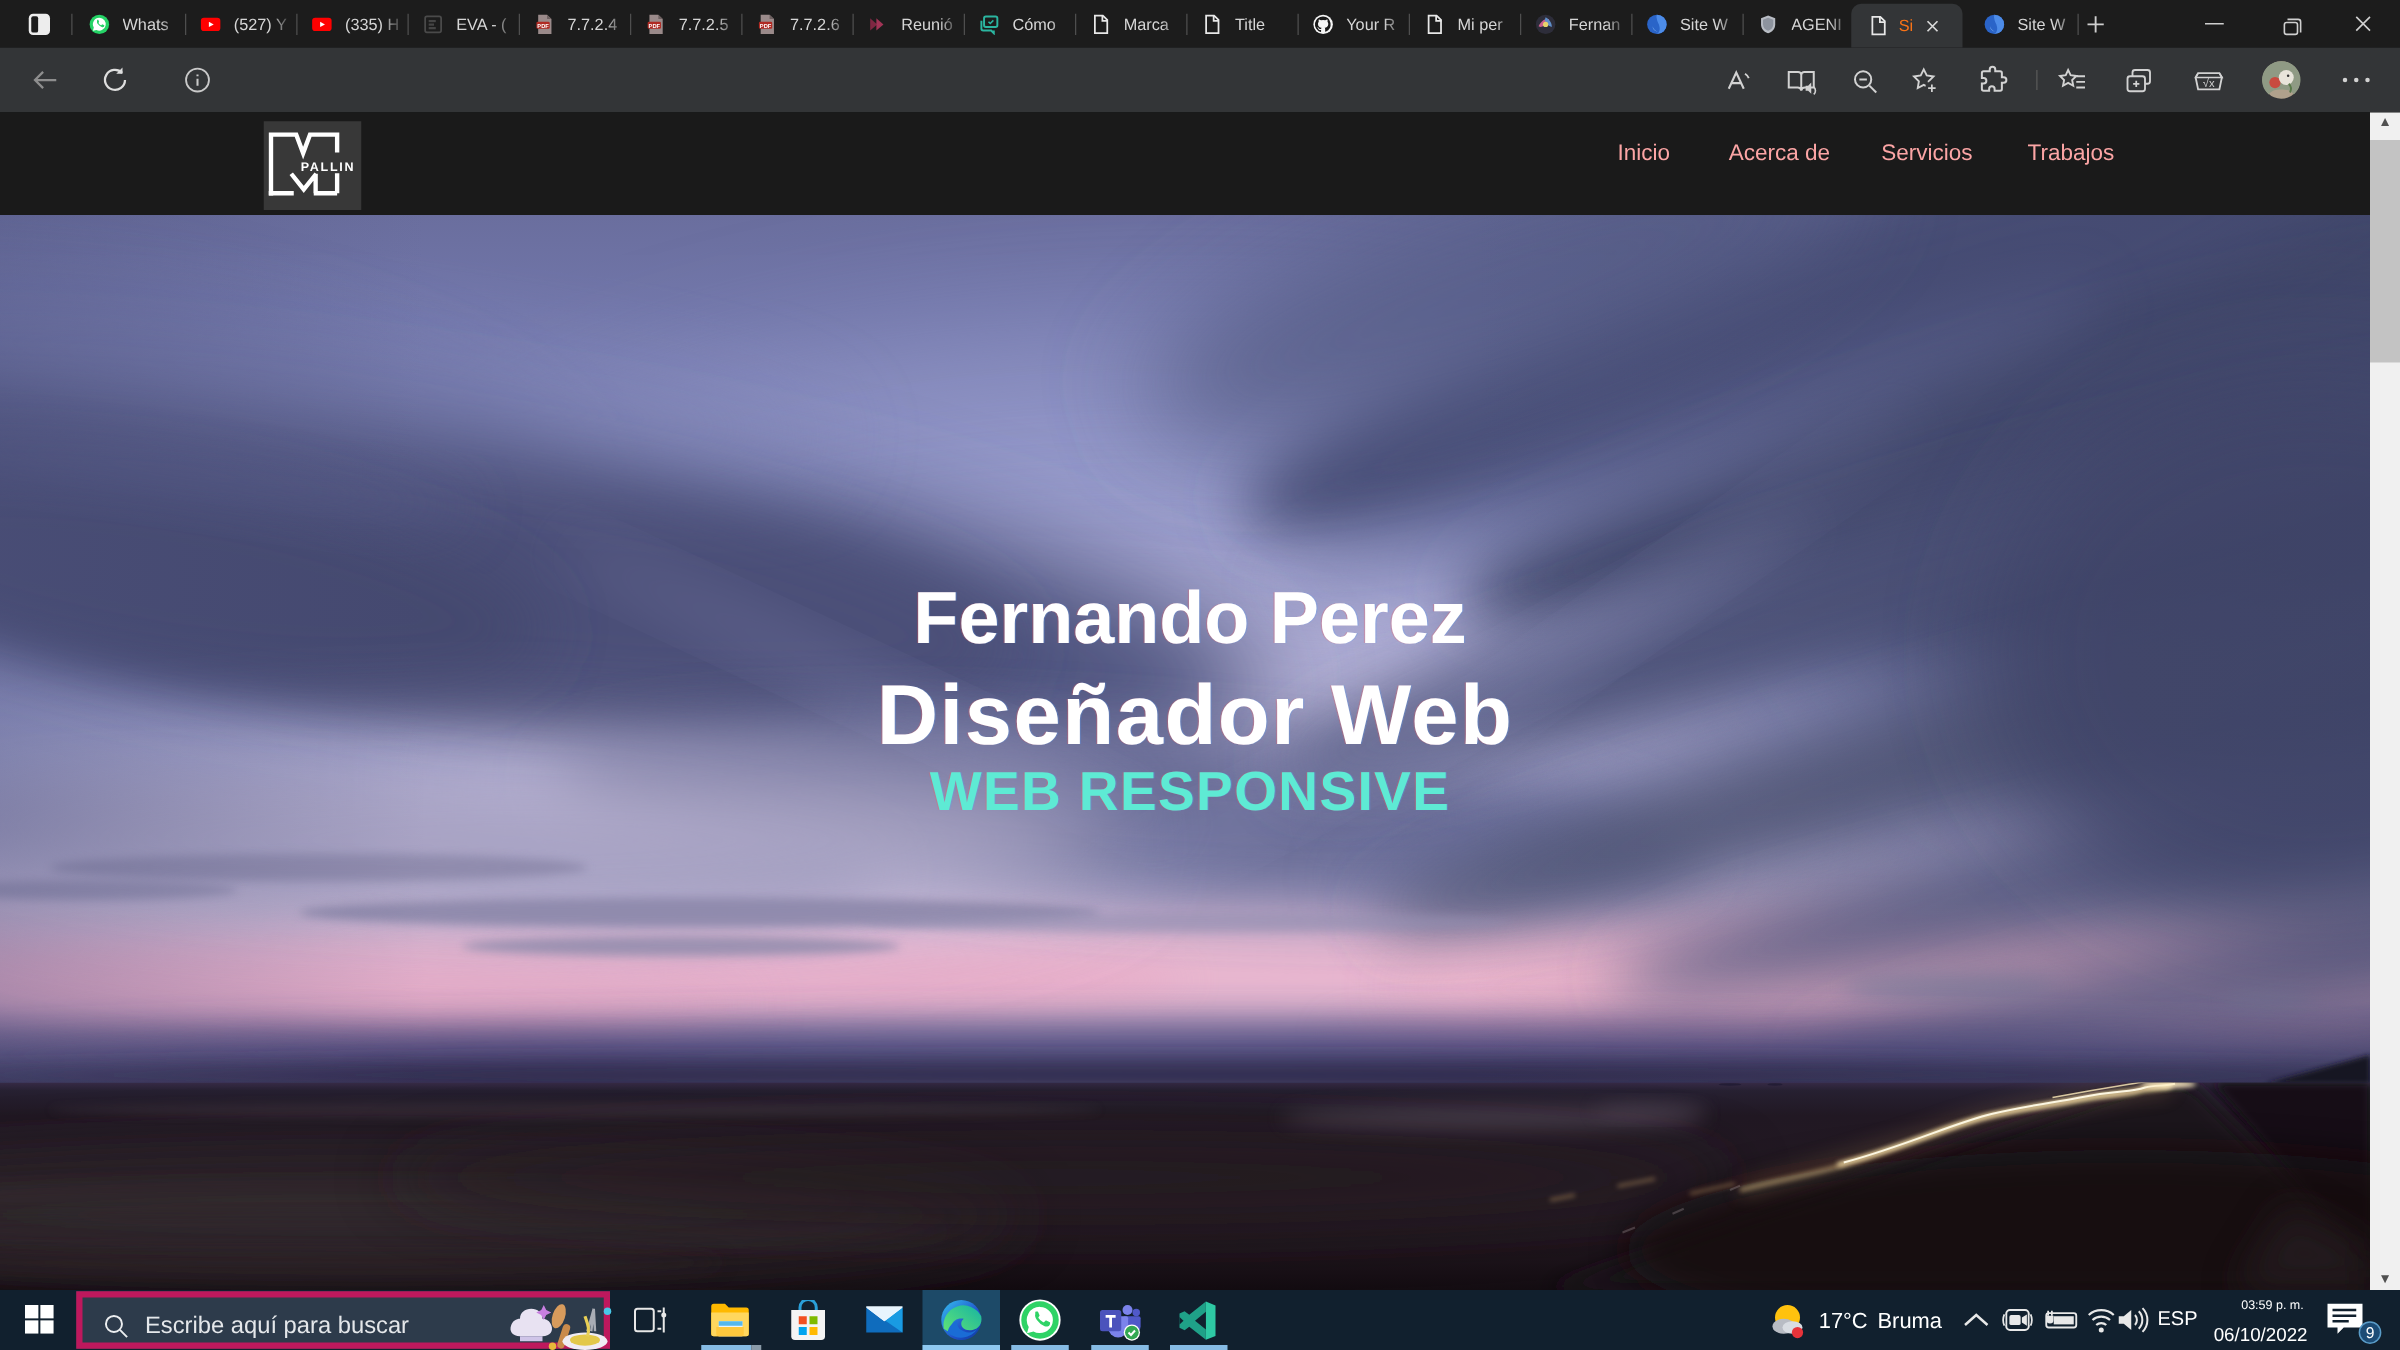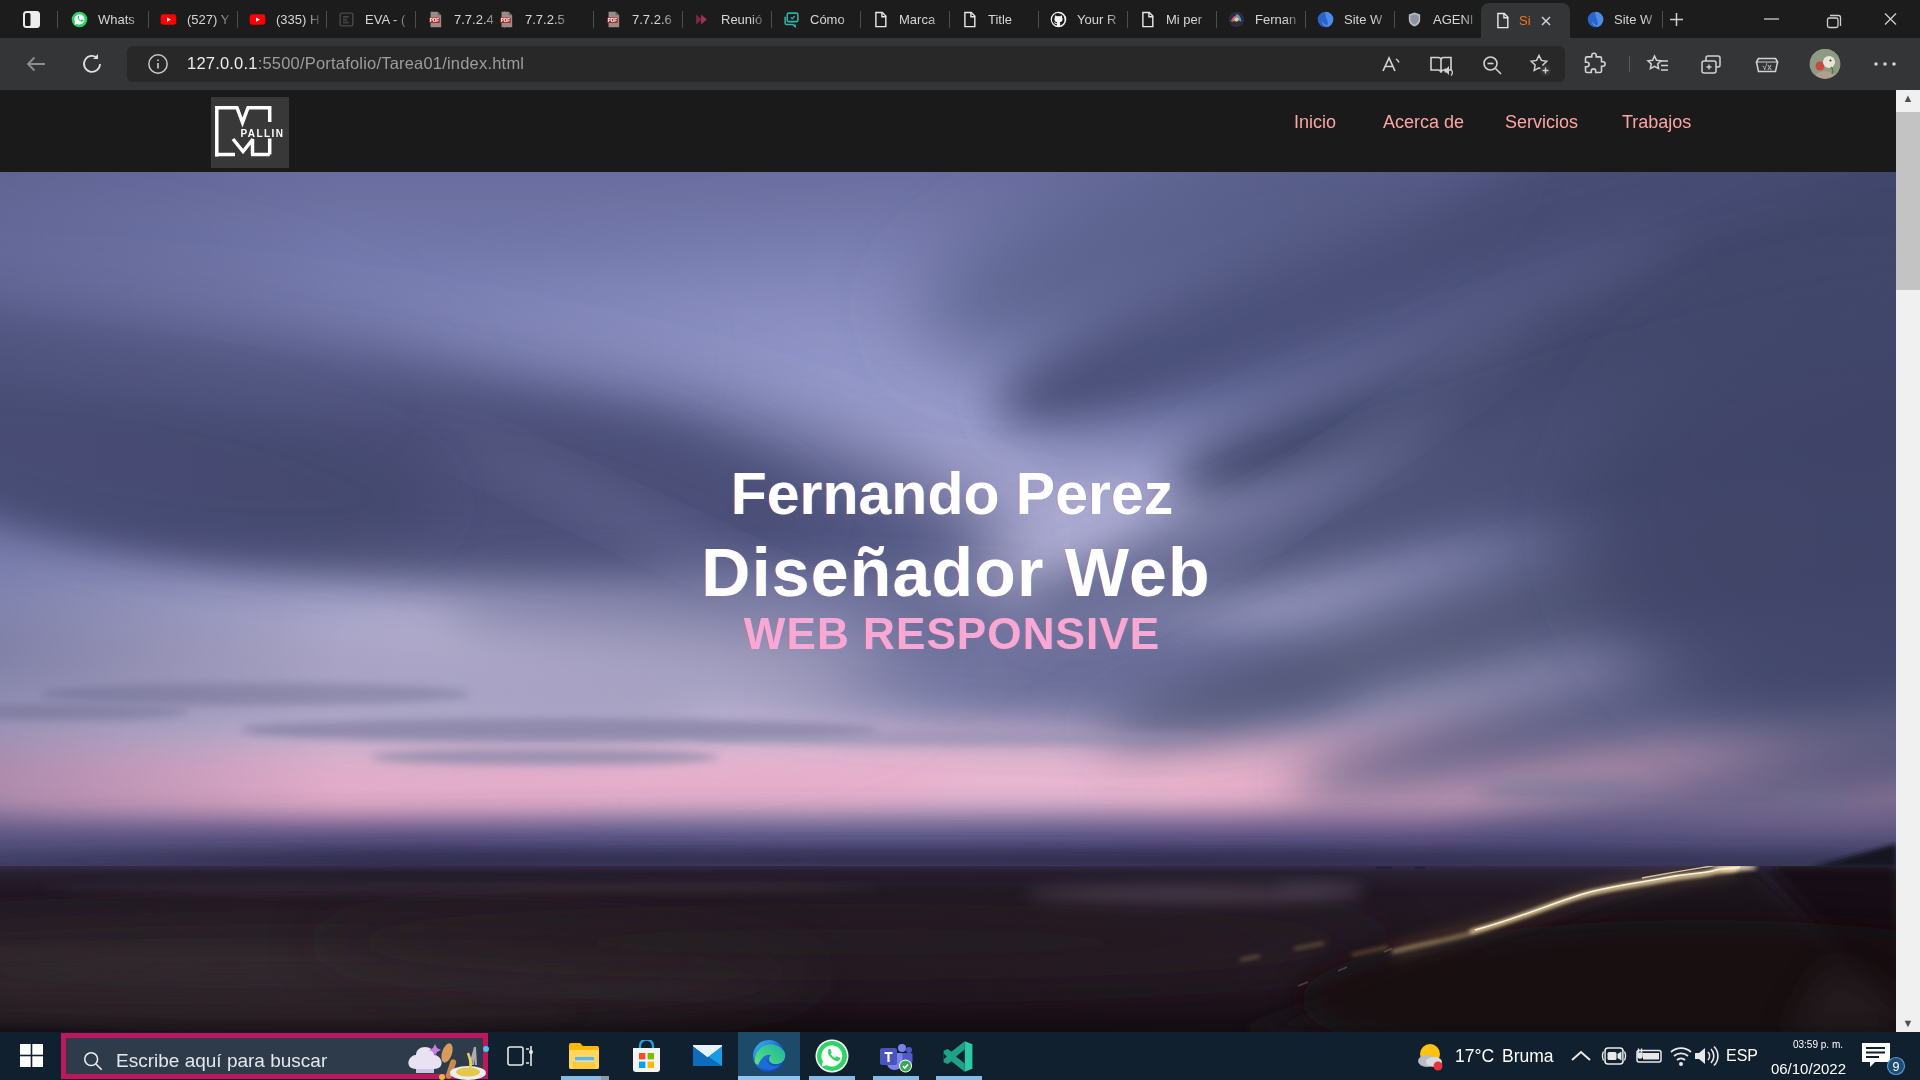--- a/index.html
+++ b/index.html
@@ -92,21 +92,21 @@
 <div class="tab" style="left:418px;width:89px;">
       <span class="tico"><svg width="17" height="17" viewBox="0 0 24 24">
           <path d="M5 1h10l5 5v17H5z" fill="#9a8a8a"></path>
           <path d="M15 1l5 5h-5z" fill="#6e6161"></path>
           <rect x="3" y="9" width="15" height="8" rx="1.5" fill="#b02a23"></rect>
           <text x="10.5" y="15.6" font-size="6.5" fill="#fff" text-anchor="middle" font-family="Liberation Sans" font-weight="bold">PDF</text>
         </svg></span>
       <span class="ttxt">7.7.2.4</span>
     </div>
 <div class="tsep" style="left:504px;"></div>
-<div class="tab" style="left:489px;width:89px;">
+<div class="tab" style="left:507px;width:89px;">
       <span class="tico"><svg width="17" height="17" viewBox="0 0 24 24">
           <path d="M5 1h10l5 5v17H5z" fill="#9a8a8a"></path>
           <path d="M15 1l5 5h-5z" fill="#6e6161"></path>
           <rect x="3" y="9" width="15" height="8" rx="1.5" fill="#b02a23"></rect>
           <text x="10.5" y="15.6" font-size="6.5" fill="#fff" text-anchor="middle" font-family="Liberation Sans" font-weight="bold">PDF</text>
         </svg></span>
       <span class="ttxt">7.7.2.5</span>
     </div>
 <div class="tsep" style="left:593px;"></div>
 <div class="tab" style="left:596px;width:89px;">
@@ -222,23 +222,20 @@
 <svg style="position:absolute;left:1812px;top:0;" width="46" height="38">
       <path d="M18 15.5h8.5a2 2 0 0 1 2 2V26" fill="none" stroke="#cfcfcf" stroke-width="1.3"></path>
       <rect x="15.5" y="18" width="10.5" height="9.5" rx="1.8" fill="#1c1c1c" stroke="#cfcfcf" stroke-width="1.3"></rect>
     </svg>
 <svg style="position:absolute;left:1868px;top:0;" width="46" height="38">
       <path d="M17 13.5l11 11M28 13.5l-11 11" stroke="#cfcfcf" stroke-width="1.3"></path>
     </svg>
   </div>
 
 <div id="toolbar">
-  <div id="urlpill">
-    <div id="urltext"><b>127.0.0.1</b>:5500/Portafolio/Tarea01/index.html</div>
-  </div>
 
   <svg style="position:absolute;left:24px;top:14px;" width="24" height="24" viewBox="0 0 24 24">
       <path d="M21 12H4M10.5 5.5L4 12l6.5 6.5" fill="none" stroke="#8e8e8e" stroke-width="1.8"></path>
     </svg>
   <svg style="position:absolute;left:80px;top:14px;" width="24" height="24" viewBox="0 0 24 24">
       <path d="M20 12a8 8 0 1 1-2.3-5.7" fill="none" stroke="#dedede" stroke-width="1.8"></path>
       <path d="M18 2v5h-5z" fill="#dedede"></path>
     </svg>
   <svg style="position:absolute;left:147px;top:15px;" width="22" height="22" viewBox="0 0 24 24">
       <circle cx="12" cy="12" r="10" fill="none" stroke="#c9c9c9" stroke-width="1.6"></circle>
@@ -456,21 +453,21 @@
     <path d="M1642,706 C1680,699 1700,696 1712,694 C1722,692 1730,693 1738,693" fill="none" stroke="#ffedbb" stroke-width="1.3" opacity="0.8"></path>
     <path d="M1294,777 l30,-6 M1352,783 l36,-8 M1240,788 l20,-4" stroke="#caa36a" stroke-width="2.4" opacity="0.5" filter="url(#b2)"></path>
     <ellipse cx="1735" cy="695.5" rx="22" ry="3" fill="#ffeec2" opacity="0.95" filter="url(#b2)"></ellipse>
     <path d="M1830,790 L1896,825 L1896,860 L1786,860 Z" fill="#2a2227" opacity="0.6" filter="url(#b15)"></path>
     <ellipse cx="1384" cy="695.5" rx="9" ry="1" fill="#1d1830" opacity="0.7"></ellipse>
     <ellipse cx="1420" cy="695.5" rx="6" ry="1" fill="#1d1830" opacity="0.7"></ellipse>
   </g>
 </svg>
   <div id="ht1" class="abs" style="text-align:center;color:#fff;font-weight:bold;">Fernando Perez</div>
   <div id="ht2" class="abs" style="text-align:center;color:#fff;font-weight:bold;">Diseñador Web</div>
-  <div id="ht3" class="abs" style="text-align:center;color:#f9a8d4;font-weight:bold;">WEB RESPONSIVE</div>
+  <div id="ht3" class="abs" style="text-align:center;color:#5eead4;font-weight:bold;">WEB RESPONSIVE</div>
 </div>
 
 <div id="sbar"></div>
 <div class="sarrow" style="top:90px;">▲</div>
 <div id="sthumb"></div>
 <div class="sarrow" style="top:1015px;">▼</div>
 
 <div id="taskbar">
 
   <svg style="position:absolute;left:20px;top:12px;" width="23" height="23" viewBox="0 0 23 23">

